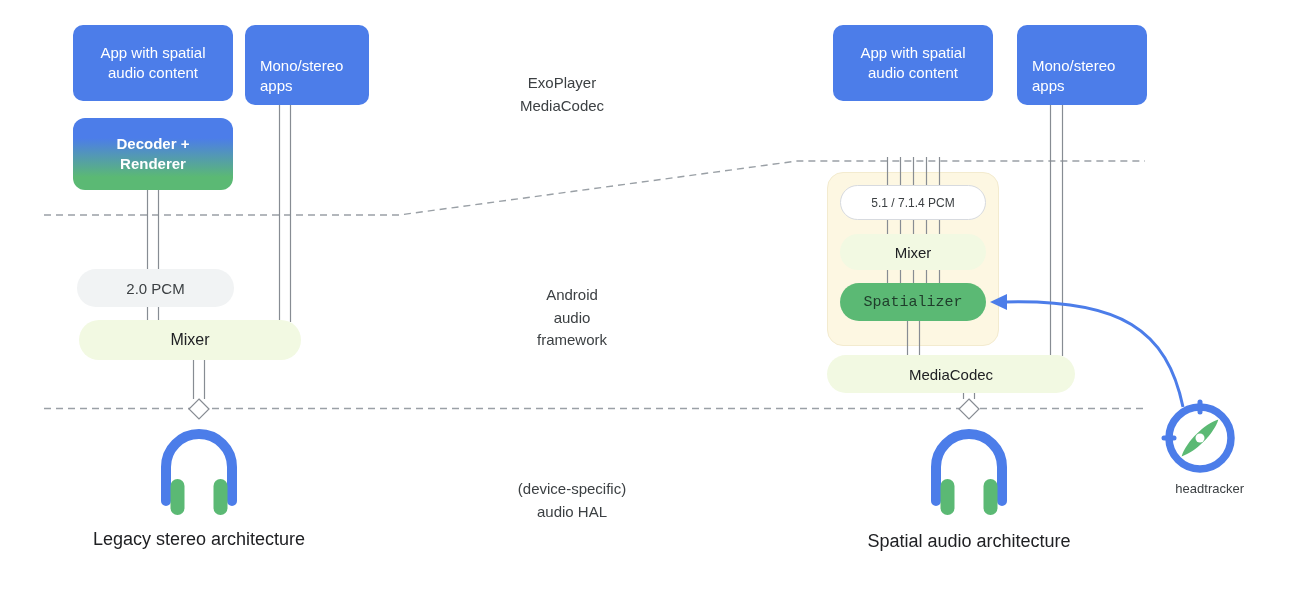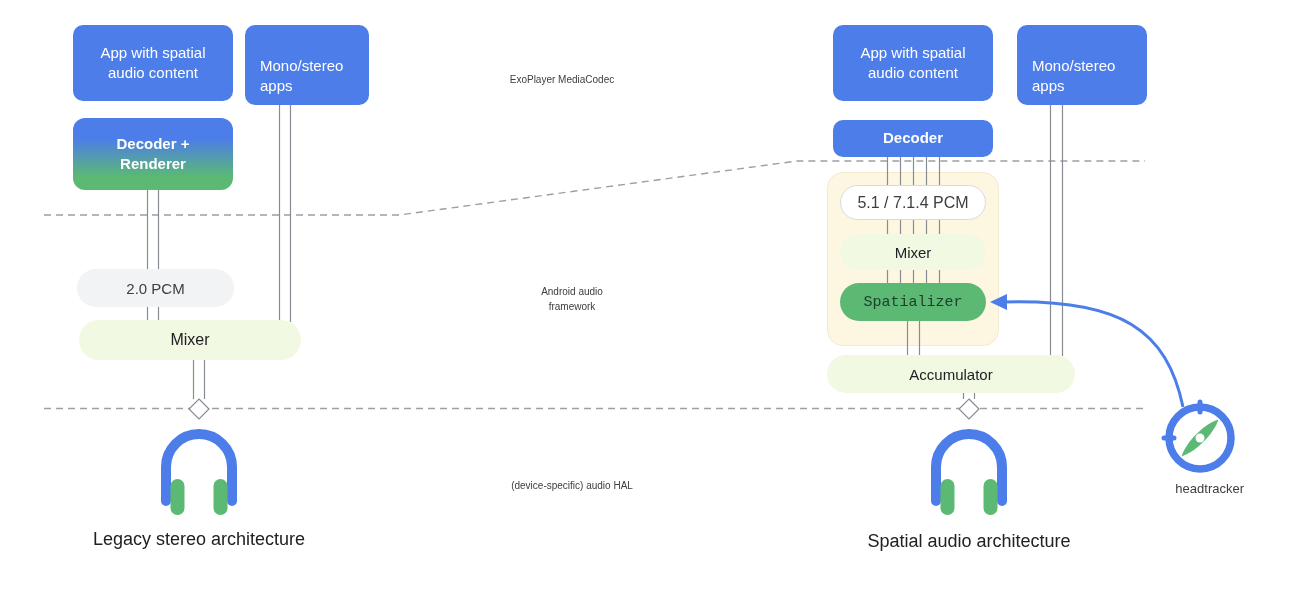--- a/index.html
+++ b/index.html
@@ -21,28 +21,28 @@
   .gradientbox {
     background:linear-gradient(180deg, #4C7DE9 28%, #5BB974 82%);
     border-radius:12px;
   }
   .pill {
     position:absolute; border-radius:999px; display:flex; align-items:center; justify-content:center;
     font-size:15px; color:#3C4043; z-index:3; box-sizing:border-box;
   }
   .pill.graypill { background:#F1F3F4; }
   .pill.greenlight { background:#F2F9E2; color:#202124; }
-  .pill.whitepill { background:#ffffff; border:1.5px solid #D7DADF; font-size:16px; }
+  .pill.whitepill { background:#ffffff; border:1.5px solid #D7DADF; font-size:12px; }
   .pill.greenpill { background:#5BB974; color:#1F3D2B;font-family:Liberation Mono, monospace; }
   .creambox {
     position:absolute; background:#FDF7E2; border:1px solid #F3EBCF; border-radius:16px;
     z-index:1; box-sizing:border-box;
   }
   .midlabel {
-    position:absolute; color:#3C4043; font-size:10px; line-height:1.5; text-align:center; z-index:3;
+    position:absolute; color:#3C4043; font-size:15px; line-height:1.5; text-align:center; z-index:3;
   }
   .caption {
     position:absolute; color:#202124; font-size:18px; text-align:center; z-index:3;
   }
   .smalllabel {
     position:absolute; color:#3C4043; font-size:13px; text-align:right; z-index:3;
   }
 </style>
 </head>
 <body>
@@ -102,25 +102,24 @@
   <div class="pill graypill" style="left:68px; top:269px; width:157px; height:38px;">2.0 PCM</div>
   <div class="pill greenlight" style="left:70px; top:320px; width:222px; height:40px; font-size:16px;">Mixer</div>
   <div class="caption" style="left:58px; top:529px; width:264px;">Legacy stereo architecture</div>
 
   <div class="midlabel" style="left:493px; top:72px; width:120px;">ExoPlayer MediaCodec</div>
   <div class="midlabel" style="left:500px; top:478px; width:126px;">(device-specific) audio HAL</div>
   <div class="midlabel" style="left:518px; top:284px; width:90px;">Android audio framework</div>
 
   <div class="bluebox" style="left:824px; top:25px; width:160px; height:76px;">App with spatial audio content</div>
   <div class="bluebox left-align" style="left:1008px; top:25px; width:130px; height:80px;">Mono/stereo apps</div>
-  <div class="bluebox bold" style="left:824px; top:120px; width:160px; height:37px; padding:0;">Decoder</div>
   <div class="pill whitepill" style="left:831px; top:185px; width:146px; height:35px;">5.1 / 7.1.4 PCM</div>
   <div class="pill greenlight" style="left:831px; top:234px; width:146px; height:36px;">Mixer</div>
   <div class="pill greenpill" style="left:831px; top:283px; width:146px; height:38px;">Spatializer</div>
-  <div class="pill greenlight" style="left:818px; top:355px; width:248px; height:38px;">Accumulator</div>
+  <div class="pill greenlight" style="left:818px; top:355px; width:248px; height:38px;">MediaCodec</div>
   <div class="caption" style="left:828px; top:531px; width:264px;">Spatial audio architecture</div>
   <div class="smalllabel" style="left:1145px; top:481px; width:90px;">headtracker</div>
 
   <svg class="abs z2" style="left:144px; top:421px;" width="92" height="106" viewBox="0 0 92 106">
     <path d="M 13 80 L 13 46 A 33 33 0 0 1 79 46 L 79 80" fill="none" stroke="#4C7DE9" stroke-width="10" stroke-linecap="round"></path>
     <rect x="17.5" y="58" width="14" height="36" rx="7" fill="#5BB974"></rect>
     <rect x="60.5" y="58" width="14" height="36" rx="7" fill="#5BB974"></rect>
   </svg>
   <svg class="abs z2" style="left:914px; top:421px;" width="92" height="106" viewBox="0 0 92 106">
     <path d="M 13 80 L 13 46 A 33 33 0 0 1 79 46 L 79 80" fill="none" stroke="#4C7DE9" stroke-width="10" stroke-linecap="round"></path>

